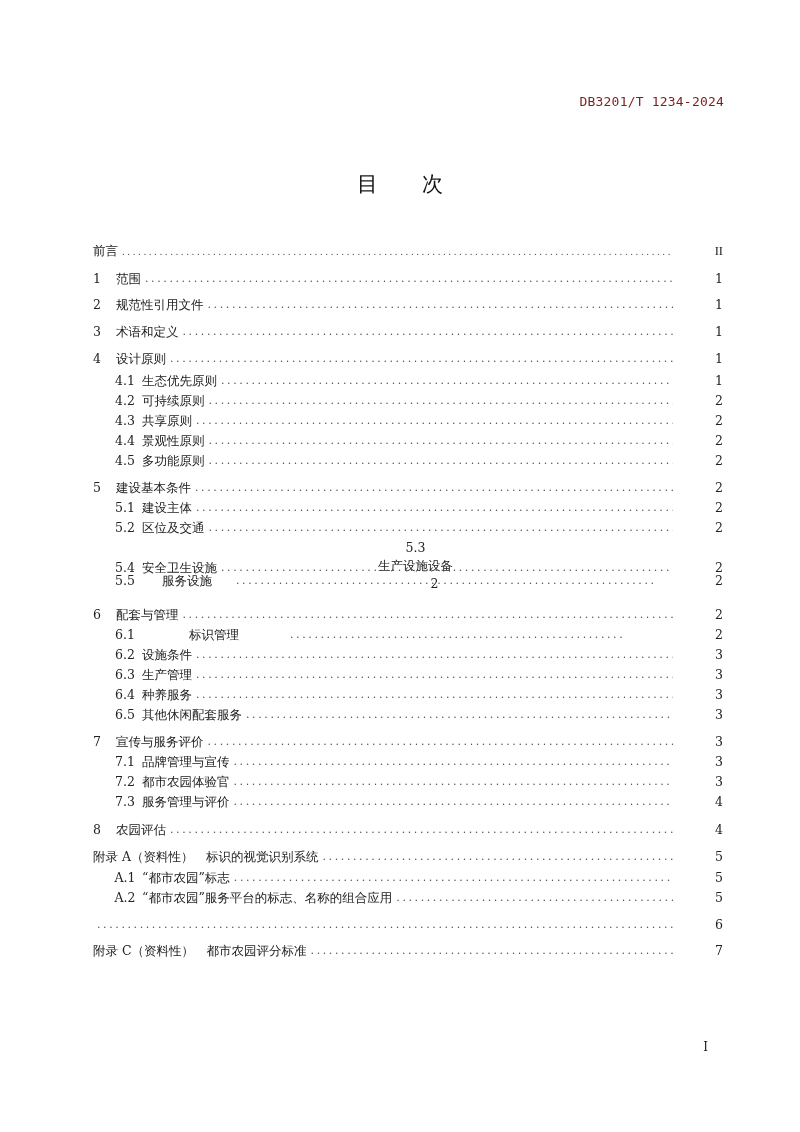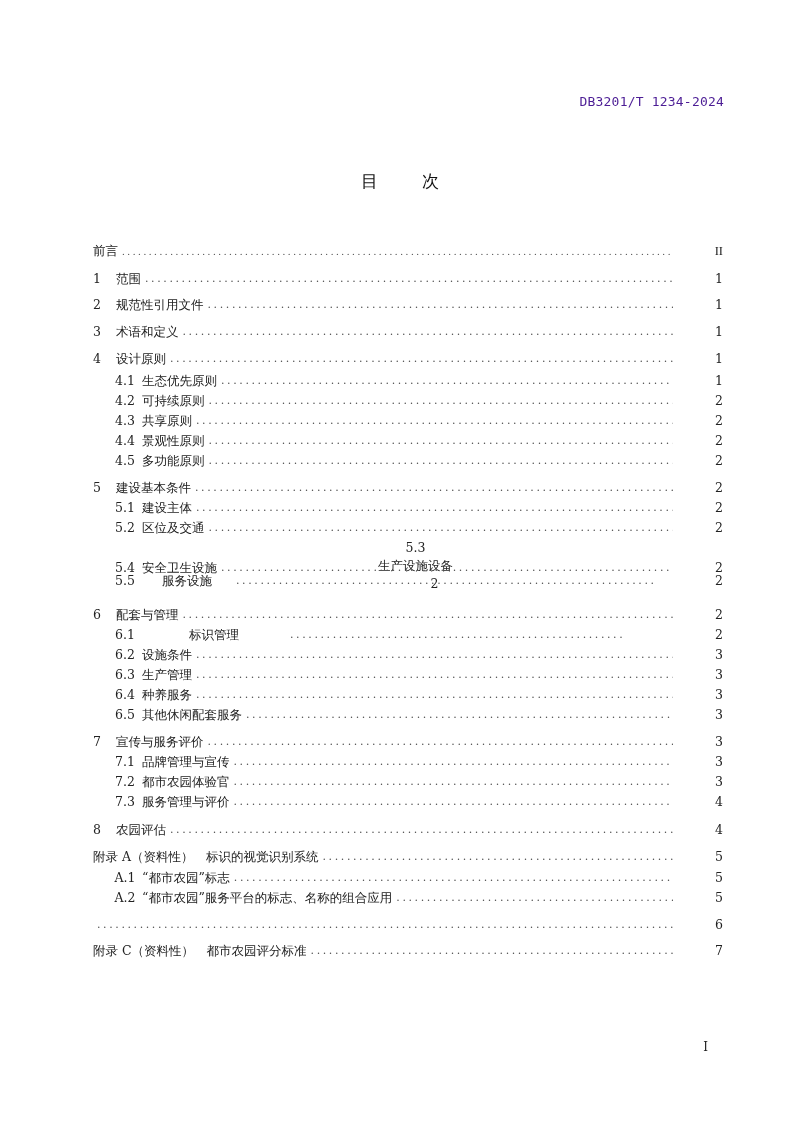--- a/index.html
+++ b/index.html
@@ -1,23 +1,23 @@
 <!DOCTYPE html>
 <html><head>
 <meta charset="utf-8">
 <style>
   html, body { margin: 0; padding: 0; background: #ffffff; }
   body { width: 800px; height: 1132px; position: relative; overflow: hidden;
          font-family: "DejaVu Serif", "Liberation Serif", serif; color: #222; }
   .std-code { position: absolute; top: 94px; right: 76px;
               font-family: "DejaVu Sans Mono", "Liberation Mono", monospace;
-              font-size: 13px; color: #4c1d95; letter-spacing: 0.2px; }
+              font-size: 13px; color: #7f1d1d; letter-spacing: 0.2px; }
   .title { position: absolute; top: 170px; left: 0; width: 800px; text-align: center;
            font-family: "DejaVu Sans", "Liberation Sans", sans-serif;
-           font-size: 17px; color: #111; letter-spacing: 0; }
+           font-size: 21px; color: #111; letter-spacing: 0; }
   .title span { display: inline-block; }
   .title .gap { width: 44px; }
   .toc { position: absolute; left: 93px; width: 630px; top: 0; }
   .toc-row { position: absolute; left: 0; width: 630px; height: 18px;
              display: flex; align-items: center; font-size: 12.5px; line-height: 18px; }
   .toc-row.lvl2 { left: 15px; width: 615px; }
   .num { display: inline-block; }
   .lvl1 .num { width: 23px; }
   .lvl2 .num { width: 34px; text-align: center; }
   .appx .num { width: 0; }

